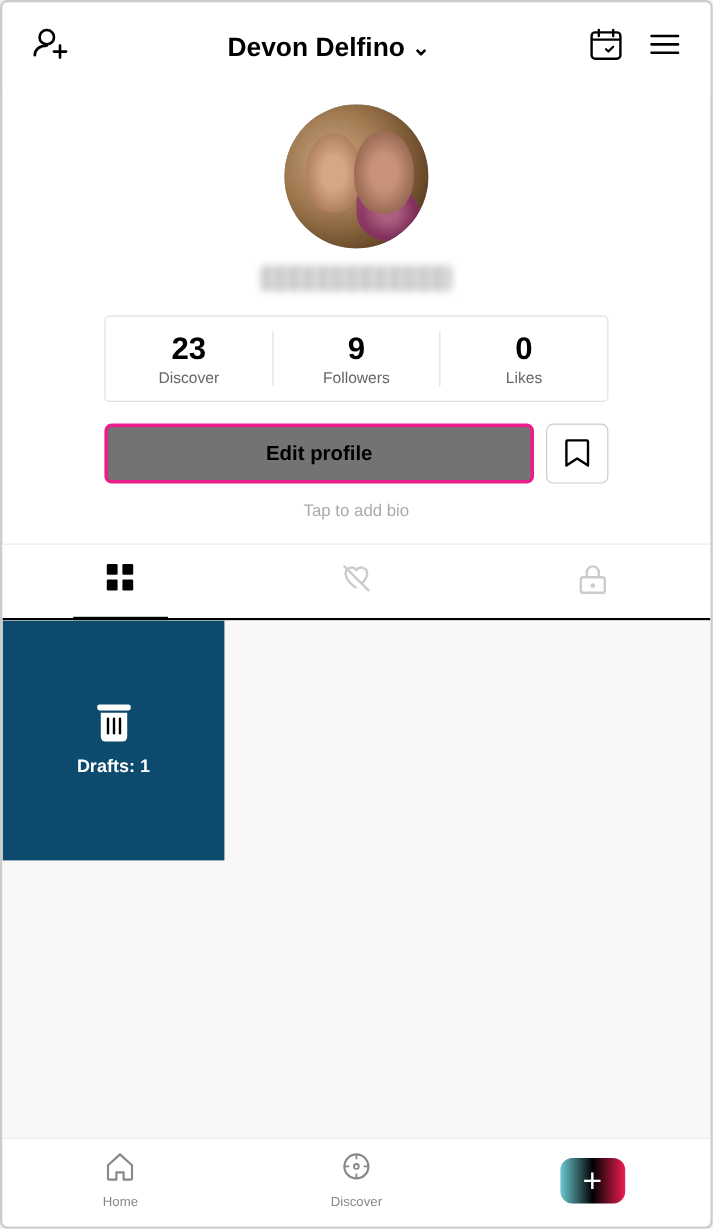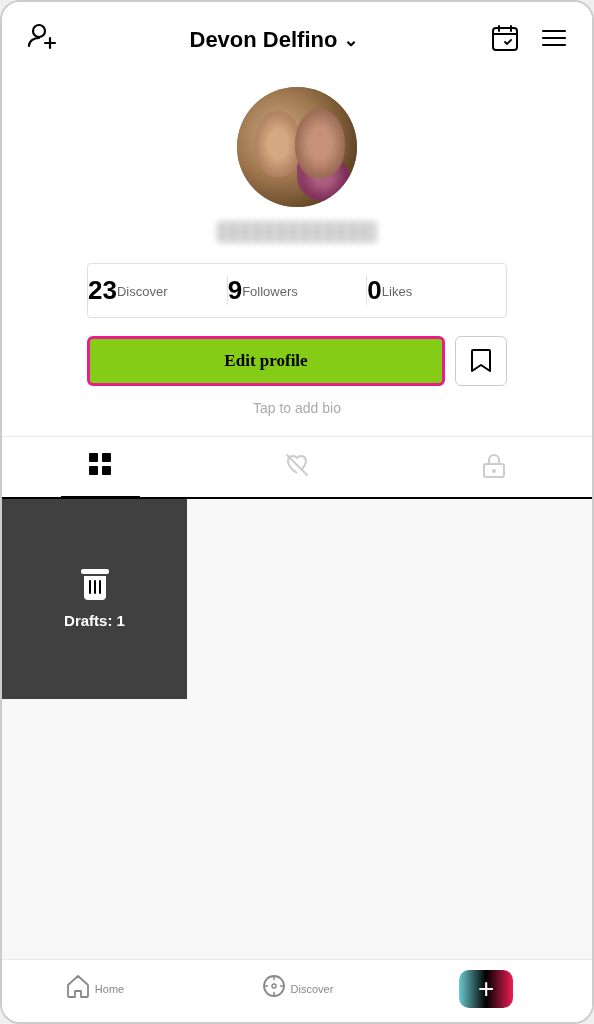--- a/index.html
+++ b/index.html
@@ -9,21 +9,21 @@
       justify-content: center;
       align-items: center;
       min-height: 100vh;
       font-family: -apple-system, BlinkMacSystemFont, 'Segoe UI', sans-serif;
     }
     .phone-frame {
       width: 594px;
       height: 1024px;
       background: #fff;
       border: 2px solid #ccc;
-      border-radius: 20px;
+      border-radius: 6px;
       overflow: hidden;
       display: flex;
       flex-direction: column;
       position: relative;
     }
     
     .header {
       display: flex;
       align-items: center;
       justify-content: space-between;
@@ -122,21 +122,21 @@
       width: 100%;
       max-width: 420px;
       justify-content: space-around;
       margin-bottom: 18px;
       border: 1px solid #e0e0e0;
       border-radius: 4px;
       padding: 12px 0;
     }
     .stat-item {
       display: flex;
-      flex-direction: row;
+      flex-direction: column;
       align-items: center;
       flex: 1;
     }
     .stat-item:not(:last-child) {
       border-right: 1px solid #e0e0e0;
     }
     .stat-number {
       font-size: 26px;
       font-weight: 700;
       color: #000;
@@ -152,27 +152,26 @@
       display: flex;
       width: 100%;
       max-width: 420px;
       gap: 10px;
       margin-bottom: 14px;
     }
     .edit-profile-btn {
       flex: 1;
       padding: 12px 0;
       border: 3px solid #e91e8c;
-      background: #84cc16;
+      background: #737373;
       border-radius: 6px;
       font-size: 17px;
       font-weight: 700;
       color: #000;
       cursor: pointer;
-      font-family: Liberation Serif, serif;
     }
     .bookmark-btn {
       width: 52px;
       height: 50px;
       border: 1.5px solid #ccc;
       background: #fff;
       border-radius: 6px;
       display: flex;
       align-items: center;
       justify-content: center;
@@ -234,21 +233,21 @@
       position: relative;
       overflow: hidden;
     }
     
     .draft-card {
       position: absolute;
       top: 0;
       left: 0;
       width: 185px;
       height: 200px;
-      background: #404040;
+      background: #0c4a6e;
       display: flex;
       flex-direction: column;
       align-items: center;
       justify-content: center;
       gap: 12px;
     }
     .draft-label {
       font-size: 15px;
       font-weight: 700;
       color: #fff;
@@ -257,21 +256,21 @@
     .bottom-nav {
       display: flex;
       justify-content: space-around;
       align-items: center;
       padding: 10px 0 14px;
       background: #fff;
       border-top: 1px solid #e8e8e8;
     }
     .nav-item {
       display: flex;
-      flex-direction: row;
+      flex-direction: column;
       align-items: center;
       gap: 4px;
       cursor: pointer;
       min-width: 70px;
     }
     .nav-icon {
       font-size: 24px;
       color: #888;
     }
     .nav-label {

